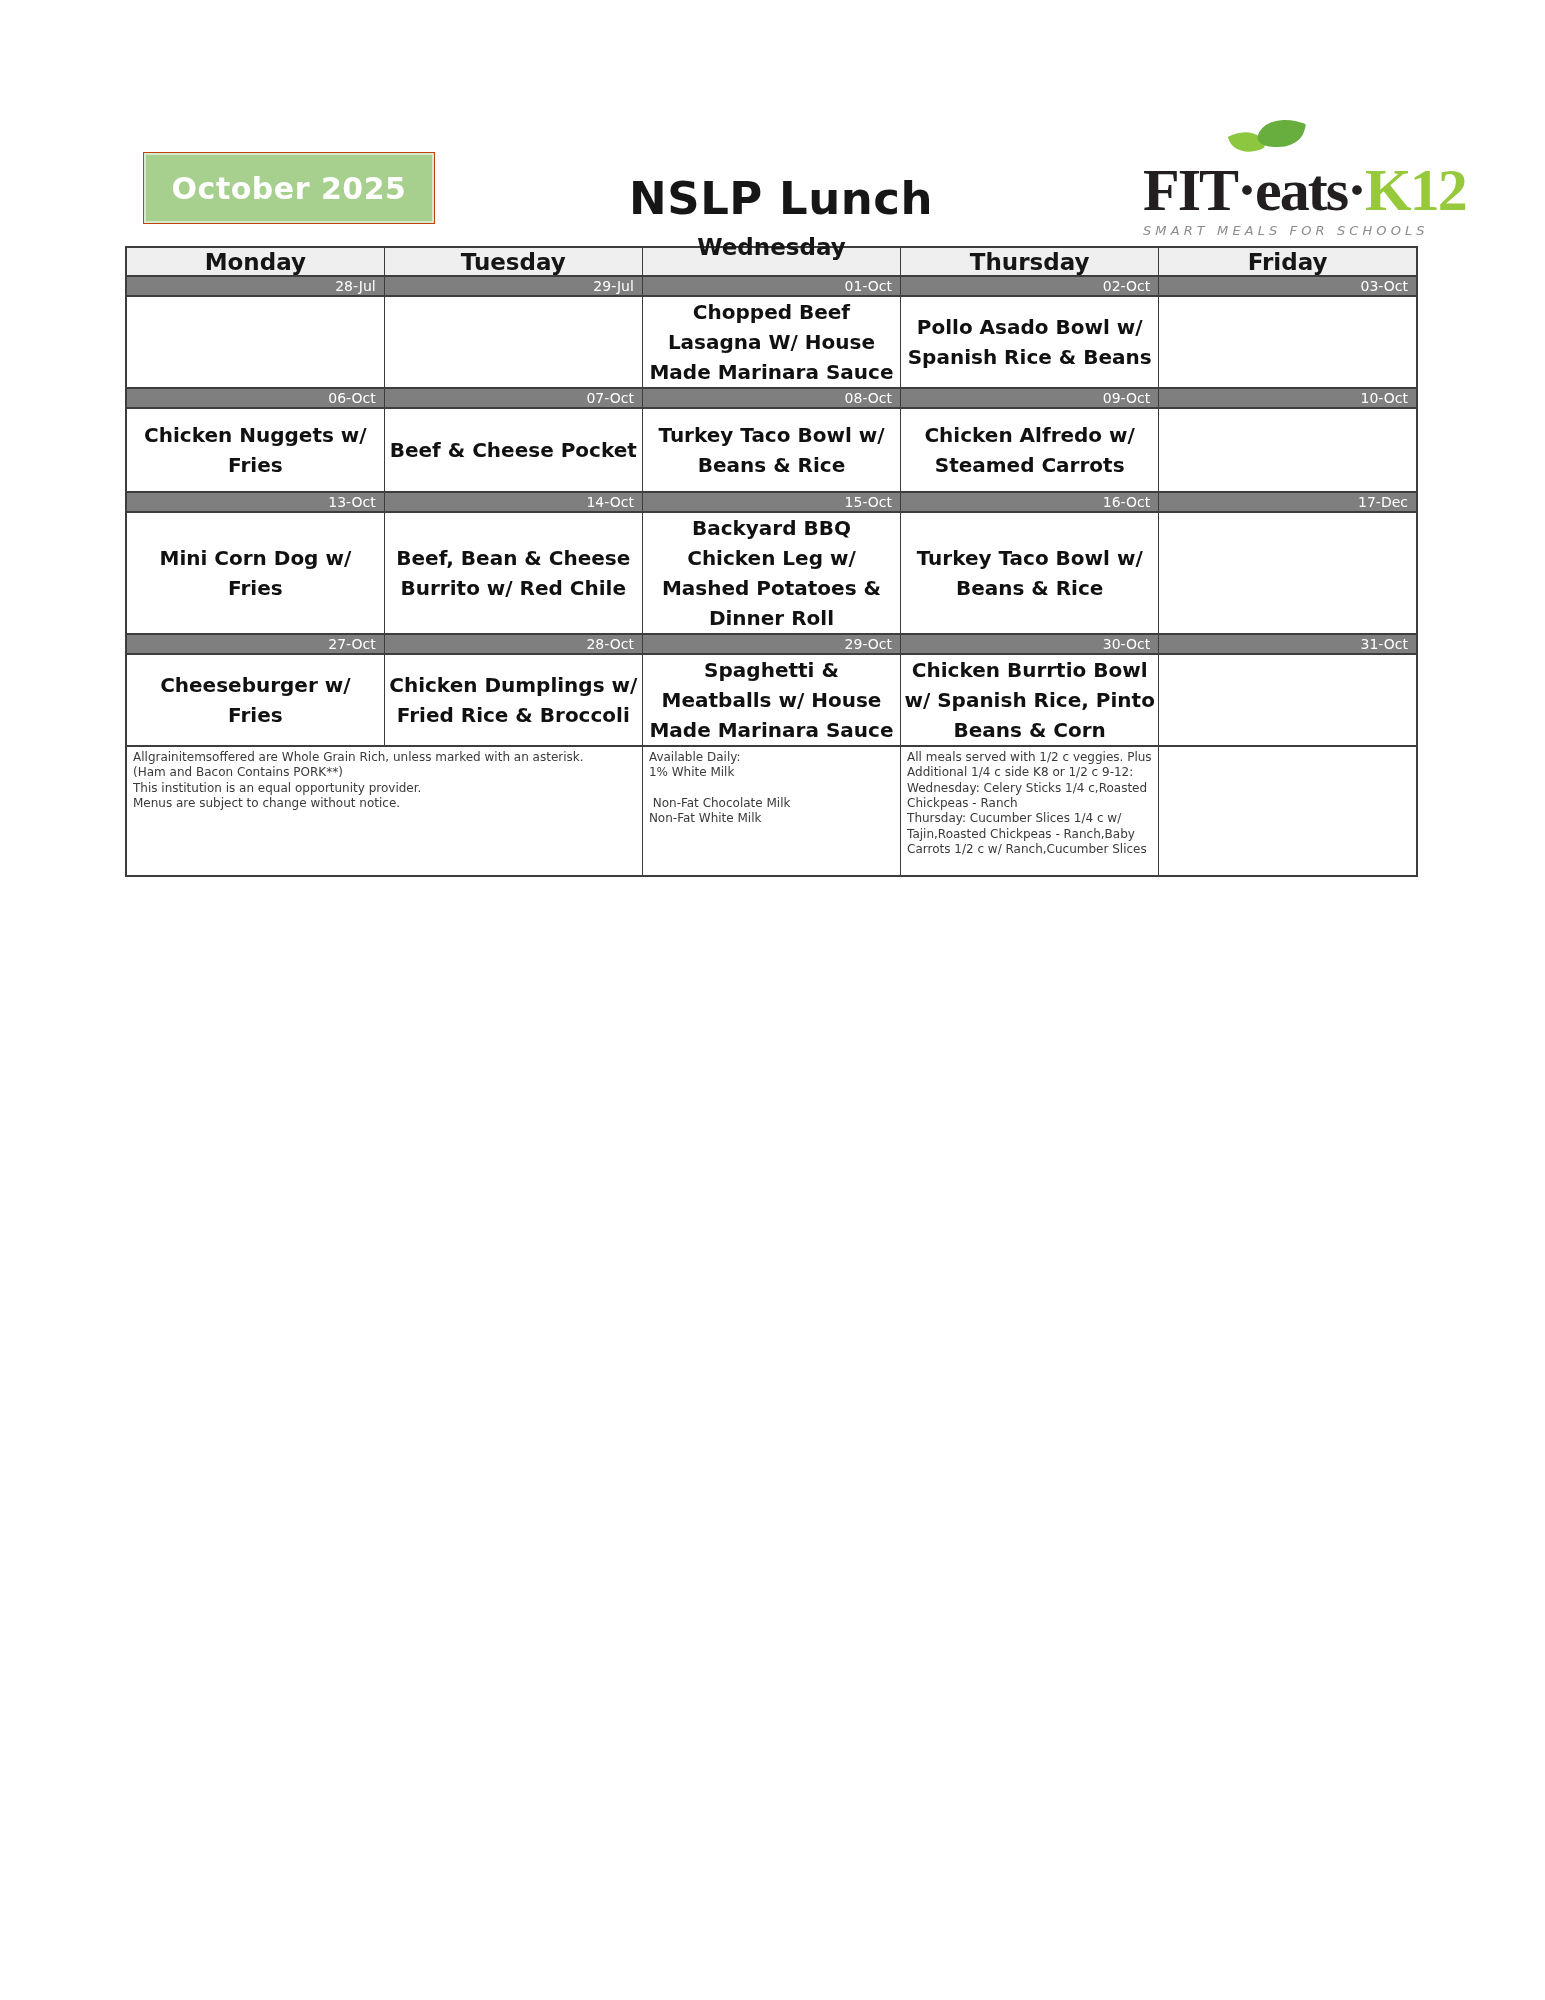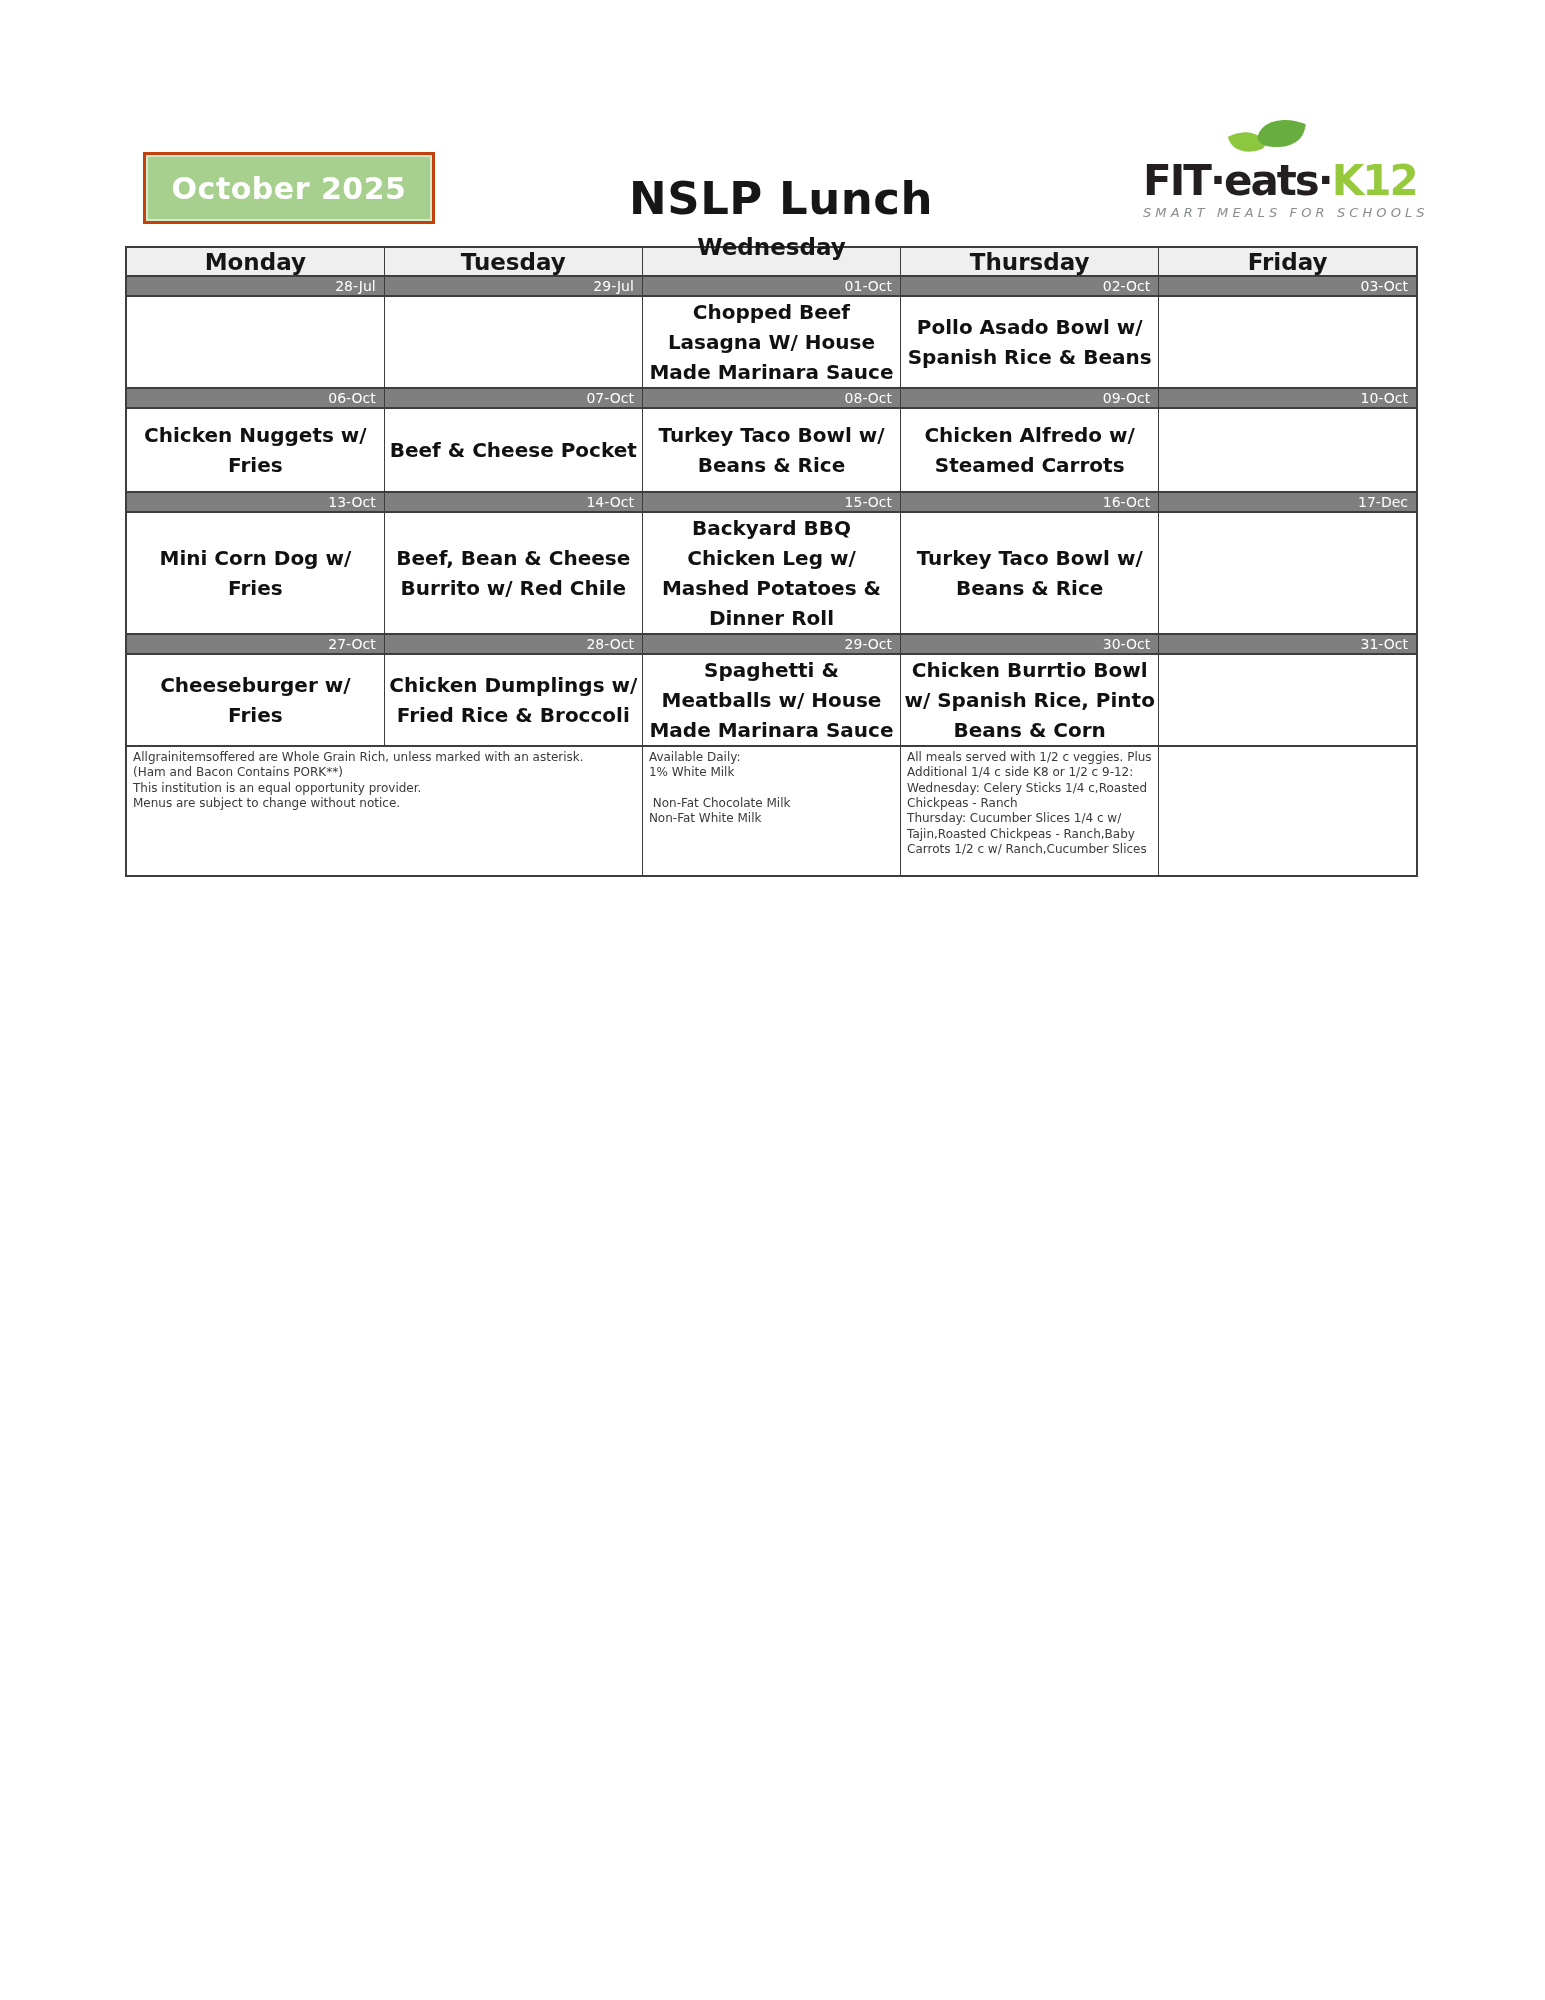--- a/index.html
+++ b/index.html
@@ -5,21 +5,21 @@
   * { margin:0; padding:0; box-sizing:border-box; }
   html,body { background:#ffffff; }
   .page {
     position:relative; width:1545px; height:2000px; background:#ffffff;
     font-family:"DejaVu Sans","Liberation Sans",sans-serif; overflow:hidden;
   }
 
   
   .month-badge {
     position:absolute; left:143px; top:152px; width:292px; height:72px;
-    background:#a7cf8d; border:3px solid #c2410c;
+    background:#a7cf8d; border:1px solid #c2410c;
     box-shadow: inset 0 0 0 2px rgba(255,255,255,.55);
     display:flex; align-items:center; justify-content:center;
     color:#ffffff; font-size:30px; font-weight:bold; letter-spacing:.5px;
   }
   .page-title {
     position:absolute; left:556px; top:172px; width:450px; text-align:center;
     font-size:45px; font-weight:bold; color:#161616; letter-spacing:.5px;
   }
 
   
@@ -27,22 +27,22 @@
   .leaves { position:relative; height:44px; margin-left:88px; width:100px; }
   .leaf-left {
     position:absolute; left:0px; top:14px; width:32px; height:24px;
     background:#8dc63f; border-radius:2% 100% 20% 100%; transform:rotate(-22deg);
   }
   .leaf-right {
     position:absolute; left:28px; top:2px; width:44px; height:31px;
     background:#67ae3e; border-radius:100% 8% 100% 30%; transform:rotate(14deg);
   }
   .wordmark {
-    white-space:nowrap; font-size:42px; font-weight:bold; color:#231f20;
-    letter-spacing:-2px; line-height:1.0;
+    white-space:nowrap; font-size:60px; font-weight:bold; color:#231f20;
+    letter-spacing:-2px; line-height:1.0;font-family:Liberation Serif, serif;
   }
   .wordmark .green { color:#97c93d; }
   .logo-tagline {
     margin-top:3px; font-size:13px; color:#8a8c8f; letter-spacing:4.1px;
     white-space:nowrap; font-weight:normal;font-style:italic;
   }
 
   
   table.menu {
     position:absolute; left:125px; top:246px; width:1293px;

